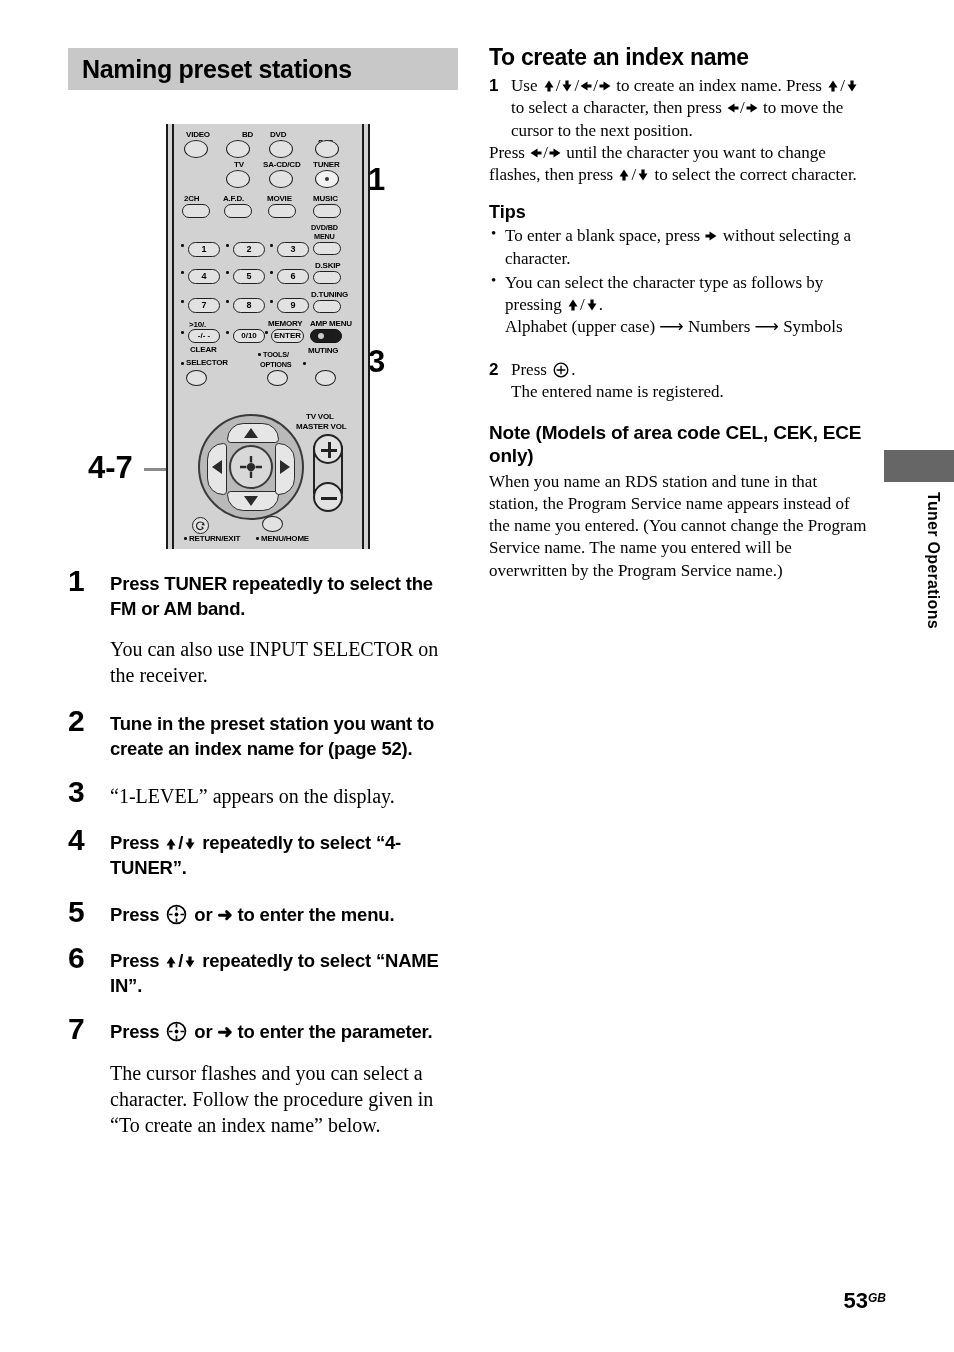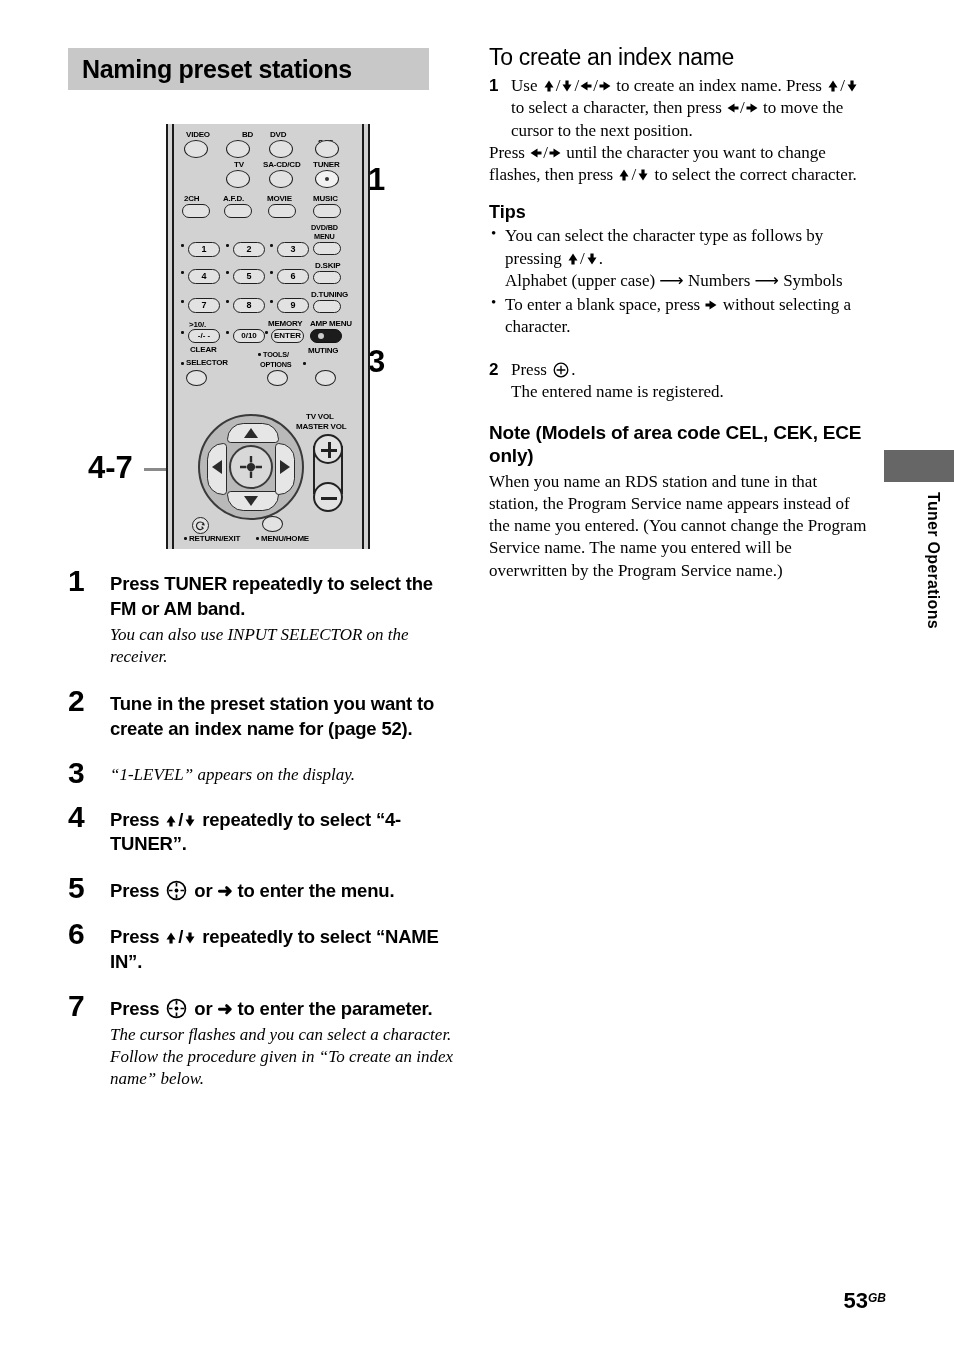--- a/index.html
+++ b/index.html
@@ -21,21 +21,21 @@
     position: absolute;
     left: 0; top: 0;
     width: 954px; height: 1352px;
   }
 
   
   .col-left {
     position: absolute;
     left: 68px;
     top: 48px;
-    width: 361px;
+    width: 390px;
     border-radius: 7px;
   }
   .col-right {
     position: absolute;
     left: 489px;
     top: 44px;
     width: 380px;
   }
 
   
@@ -67,36 +67,35 @@
   }
   .step-head {
     font-family: "Liberation Sans", sans-serif;
     font-weight: bold;
     font-size: 18.5px;
     line-height: 1.33;
     letter-spacing: -0.2px;
   }
   .step-body {
     font-family: "Liberation Serif", serif;
-    font-size: 17px;
+    font-size: 20px;
     line-height: 1.3;
-    margin-top: 3px;
-    font-style: italic;
+    margin-top: 15px;
   }
   .sp-1 { margin-bottom: 24px; }
   .sp-2 { margin-bottom: 22px; }
   .sp-3 { margin-bottom: 22px; }
   .sp-4 { margin-bottom: 22px; }
   .sp-5 { margin-bottom: 22px; }
   .sp-6 { margin-bottom: 22px; }
 
   
   .h2 {
     font-family: "Liberation Sans", sans-serif;
-    font-weight: normal;
+    font-weight: bold;
     font-size: 23px;
     letter-spacing: -0.3px;
     margin: 0 0 4px 0;
   }
   .h3 {
     font-family: "Liberation Sans", sans-serif;
     font-weight: bold;
     font-size: 19px;
     letter-spacing: -0.2px;
     margin: 14px 0 4px 0;
@@ -670,28 +669,28 @@
           </svg><span style="font-weight:inherit">/</span><svg viewBox="0 0 14 14" width="14" height="14" style="vertical-align:-2px;display:inline-block">
             <path d="M12.5 7 L5.5 2.5 L5.5 5.4 L1.5 5.4 L1.5 8.6 L5.5 8.6 L5.5 11.5 Z" fill="currentColor"></path>
           </svg></span><span> until the character you want to change flashes, then press </span><span class="ar"><svg viewBox="0 0 14 14" width="14" height="14" style="vertical-align:-2px;display:inline-block">
             <path d="M7 1.5 L11.5 8.5 L8.6 8.5 L8.6 12.5 L5.4 12.5 L5.4 8.5 L2.5 8.5 Z" fill="currentColor"></path>
           </svg><span style="font-weight:inherit">/</span><svg viewBox="0 0 14 14" width="14" height="14" style="vertical-align:-2px;display:inline-block">
             <path d="M7 12.5 L2.5 5.5 L5.4 5.5 L5.4 1.5 L8.6 1.5 L8.6 5.5 L11.5 5.5 Z" fill="currentColor"></path>
           </svg></span><span> to select the correct character.</span></div>
 
     <div class="h3-tips">Tips</div>
     <ul class="bullets">
+      <li><span>To enter a blank space, press </span><span class="arR"><svg viewBox="0 0 14 14" width="14" height="14" style="vertical-align:-2px;display:inline-block">
+              <path d="M12.5 7 L5.5 2.5 L5.5 5.4 L1.5 5.4 L1.5 8.6 L5.5 8.6 L5.5 11.5 Z" fill="currentColor"></path>
+            </svg></span><span> without selecting a character.</span></li>
       <li><span>You can select the character type as follows by pressing </span><span class="ar"><svg viewBox="0 0 14 14" width="14" height="14" style="vertical-align:-2px;display:inline-block">
               <path d="M7 1.5 L11.5 8.5 L8.6 8.5 L8.6 12.5 L5.4 12.5 L5.4 8.5 L2.5 8.5 Z" fill="currentColor"></path>
             </svg><span style="font-weight:inherit">/</span><svg viewBox="0 0 14 14" width="14" height="14" style="vertical-align:-2px;display:inline-block">
               <path d="M7 12.5 L2.5 5.5 L5.4 5.5 L5.4 1.5 L8.6 1.5 L8.6 5.5 L11.5 5.5 Z" fill="currentColor"></path>
             </svg></span><span>.</span><br><span class="sub">Alphabet (upper case) ⟶ Numbers ⟶ Symbols</span></li>
-      <li><span>To enter a blank space, press </span><span class="arR"><svg viewBox="0 0 14 14" width="14" height="14" style="vertical-align:-2px;display:inline-block">
-              <path d="M12.5 7 L5.5 2.5 L5.5 5.4 L1.5 5.4 L1.5 8.6 L5.5 8.6 L5.5 11.5 Z" fill="currentColor"></path>
-            </svg></span><span> without selecting a character.</span></li>
     </ul>
 
     <div class="rstep" style="margin-top:20px;">
       <span class="rstep-num">2</span><span>Press </span><svg class="enter-glyph enter-glyph-sm" viewBox="0 0 24 24">
           <circle cx="12" cy="12" r="10.2" fill="none" stroke="#000" stroke-width="2"></circle>
           <path d="M12 5.5 L12 18.5 M5.5 12 L18.5 12" stroke="#000" stroke-width="2"></path>
         </svg><span>.</span><br><span>The entered name is registered.</span>
     </div>
 
     <div class="h3-note">Note (Models of area code CEL, CEK, ECE only)</div>

